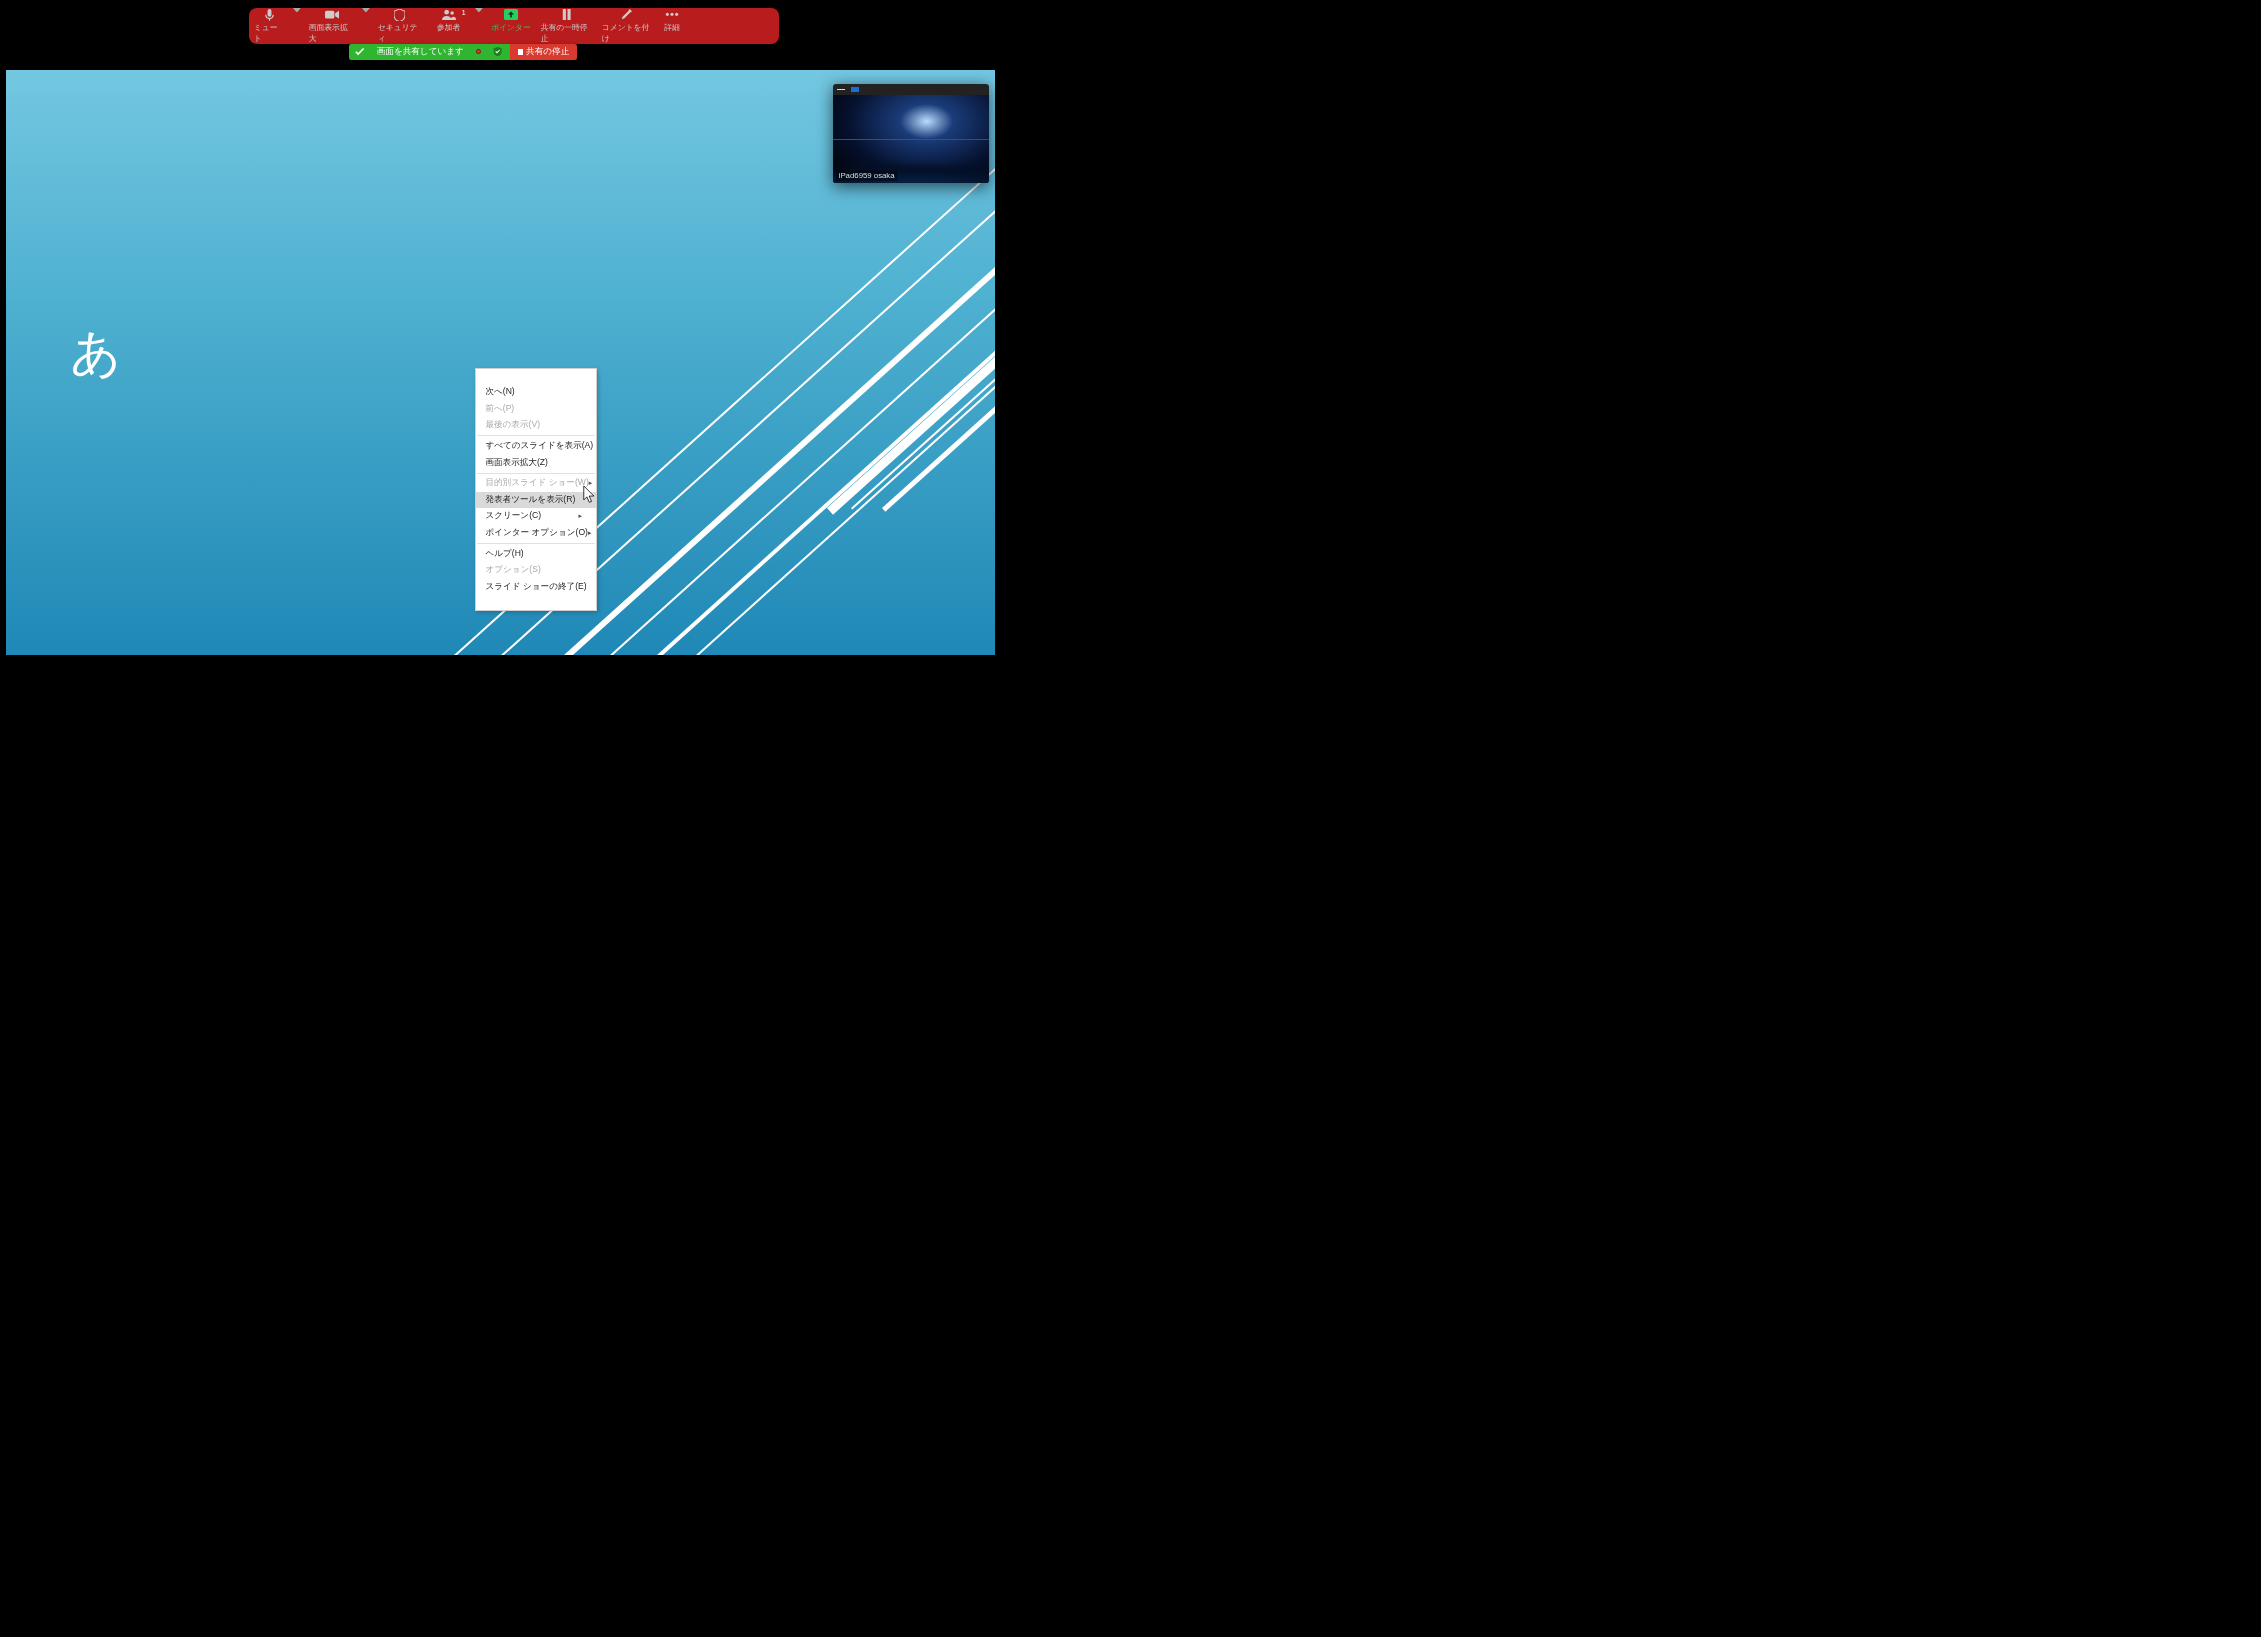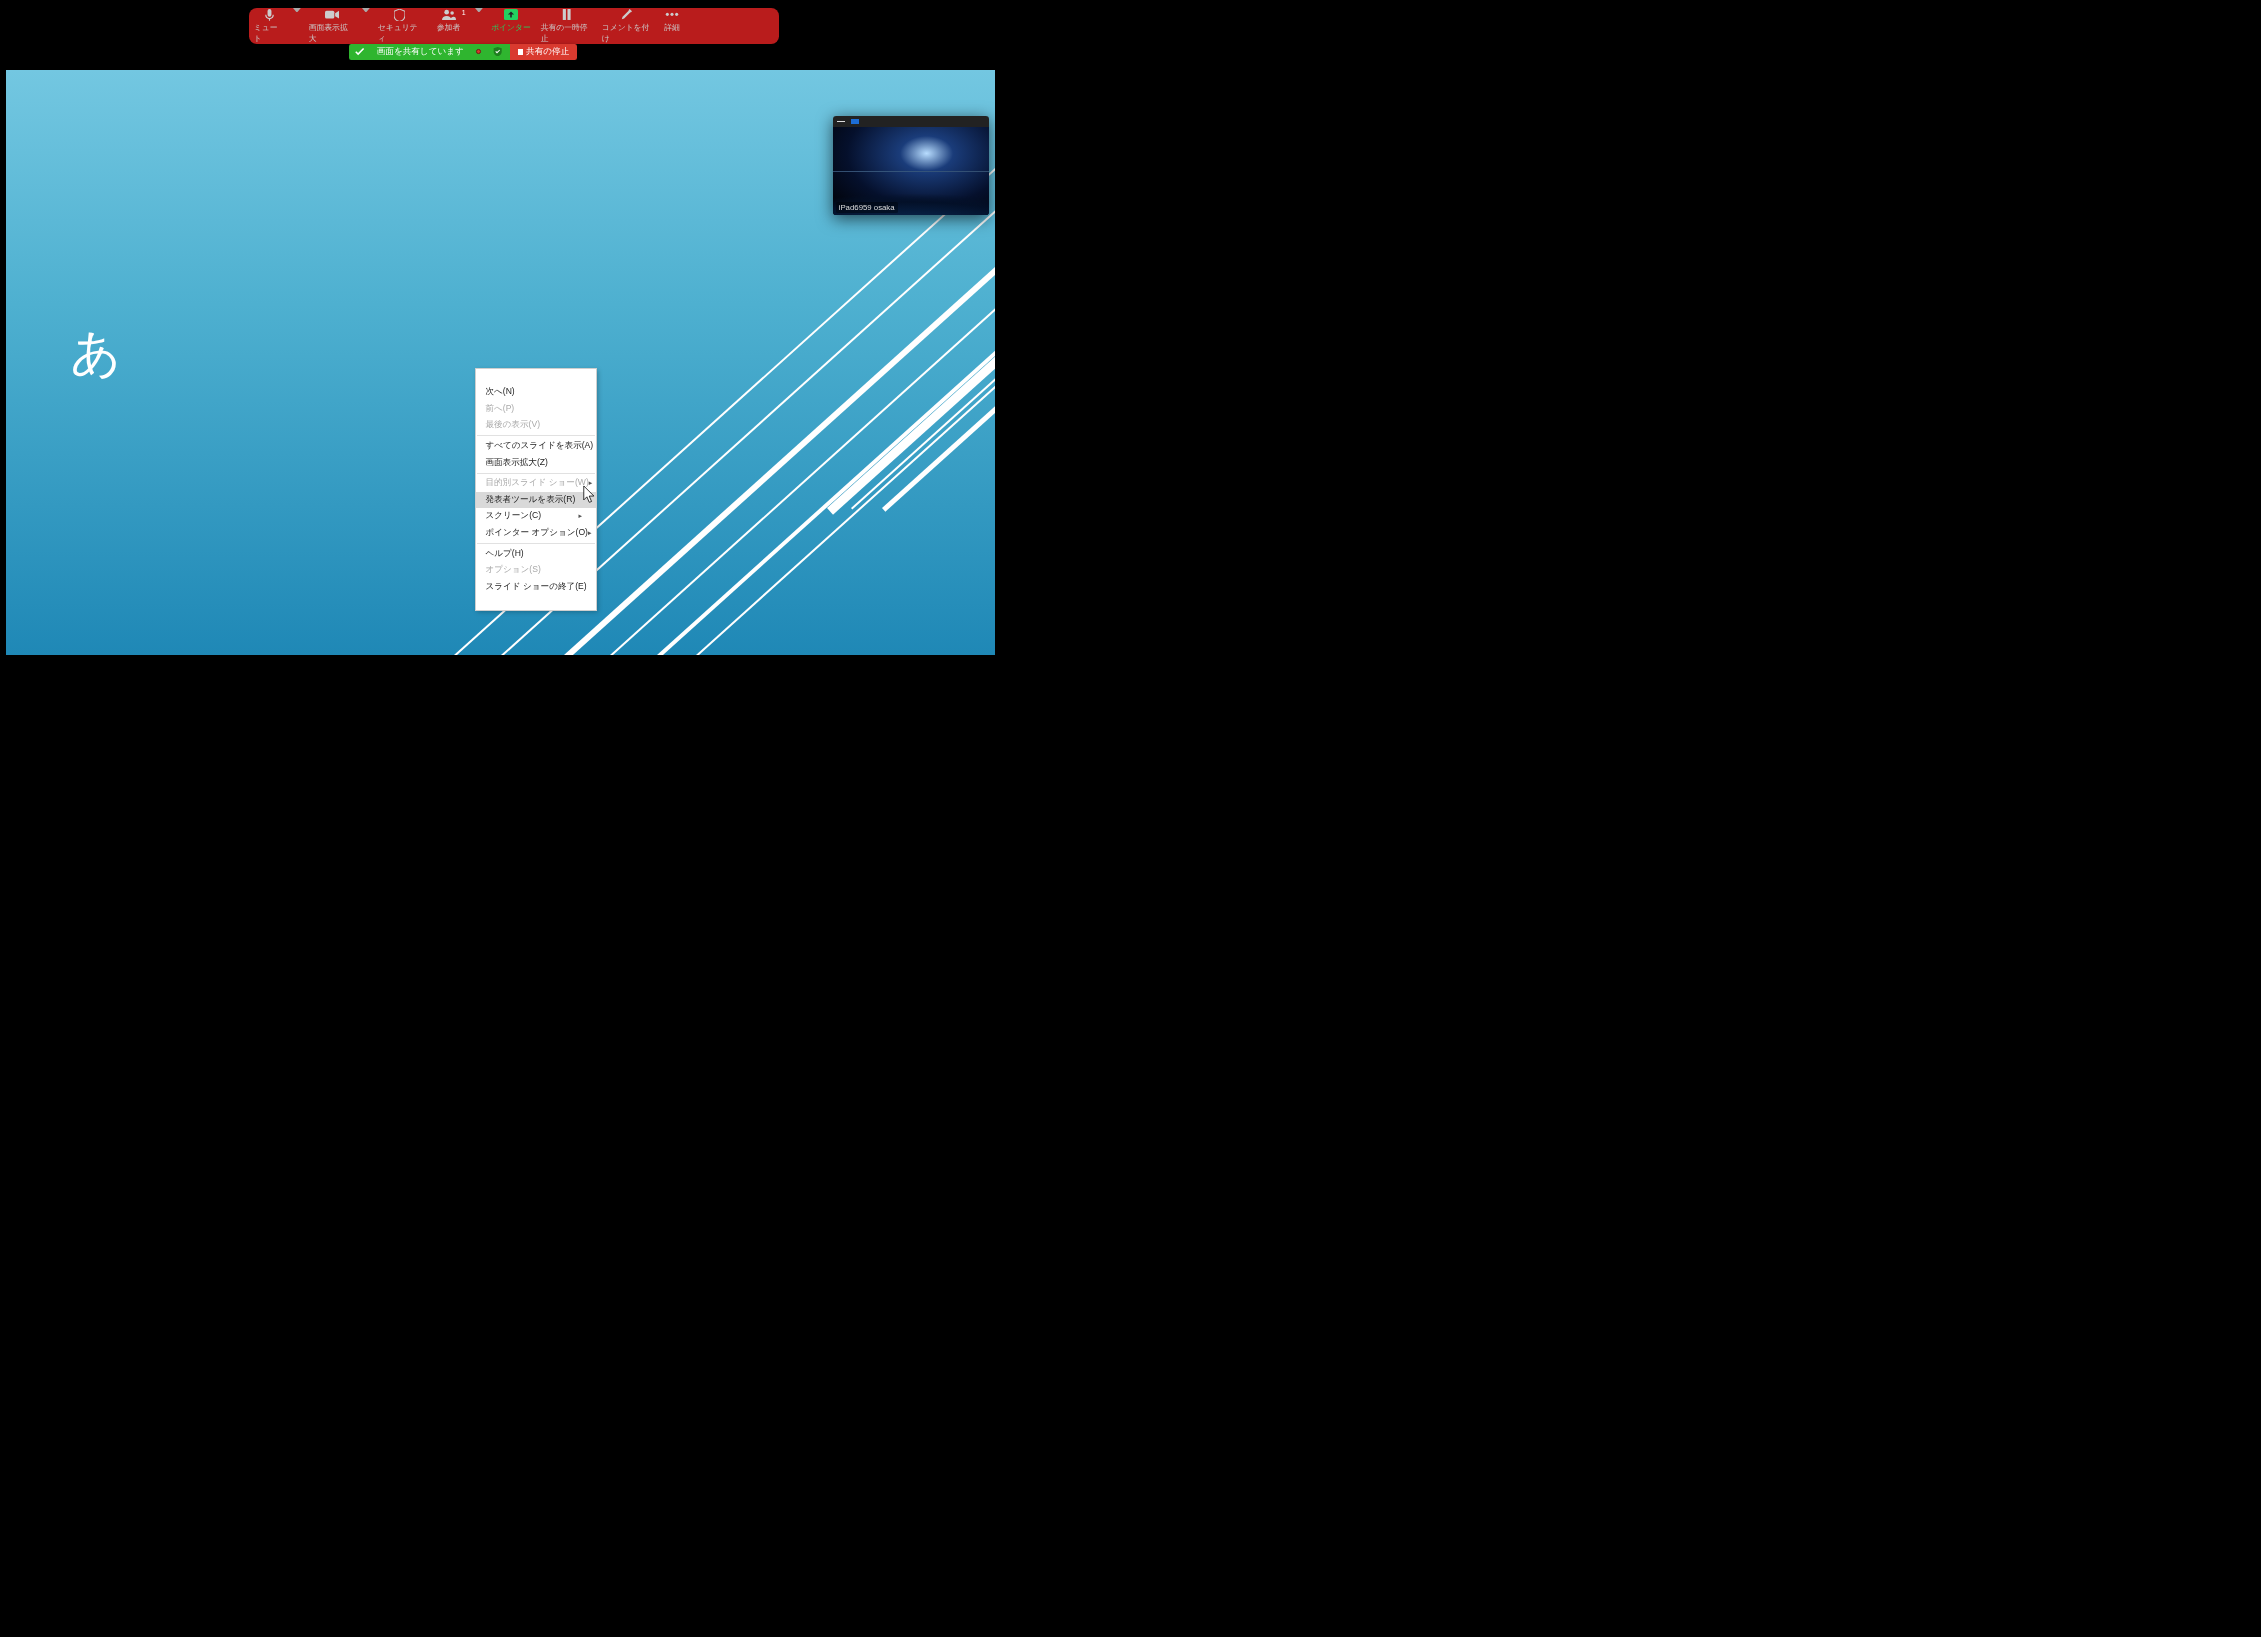--- a/index.html
+++ b/index.html
@@ -109,21 +109,20 @@
 
   
   .thumb {
     position: absolute;
     top: 84px;
     right: 12.5px;
     width: 156px;
     border-radius: 3.1px;
     overflow: hidden;
     box-shadow: 0 3.1px 15.6px rgba(0,0,0,.6);
-    margin-top: 32px;
   }
   .thumb-header {
     height: 11px;
     background: #222;
     display:flex; align-items:center;
     padding: 0 4.7px;
     gap:6.3px;
   }
   .thumb-header .min { width:7.8px;height:1.6px;background:#ddd;}
   .thumb-header .sw { width:7.8px;height:4.7px;background:#1c6dd6;}

